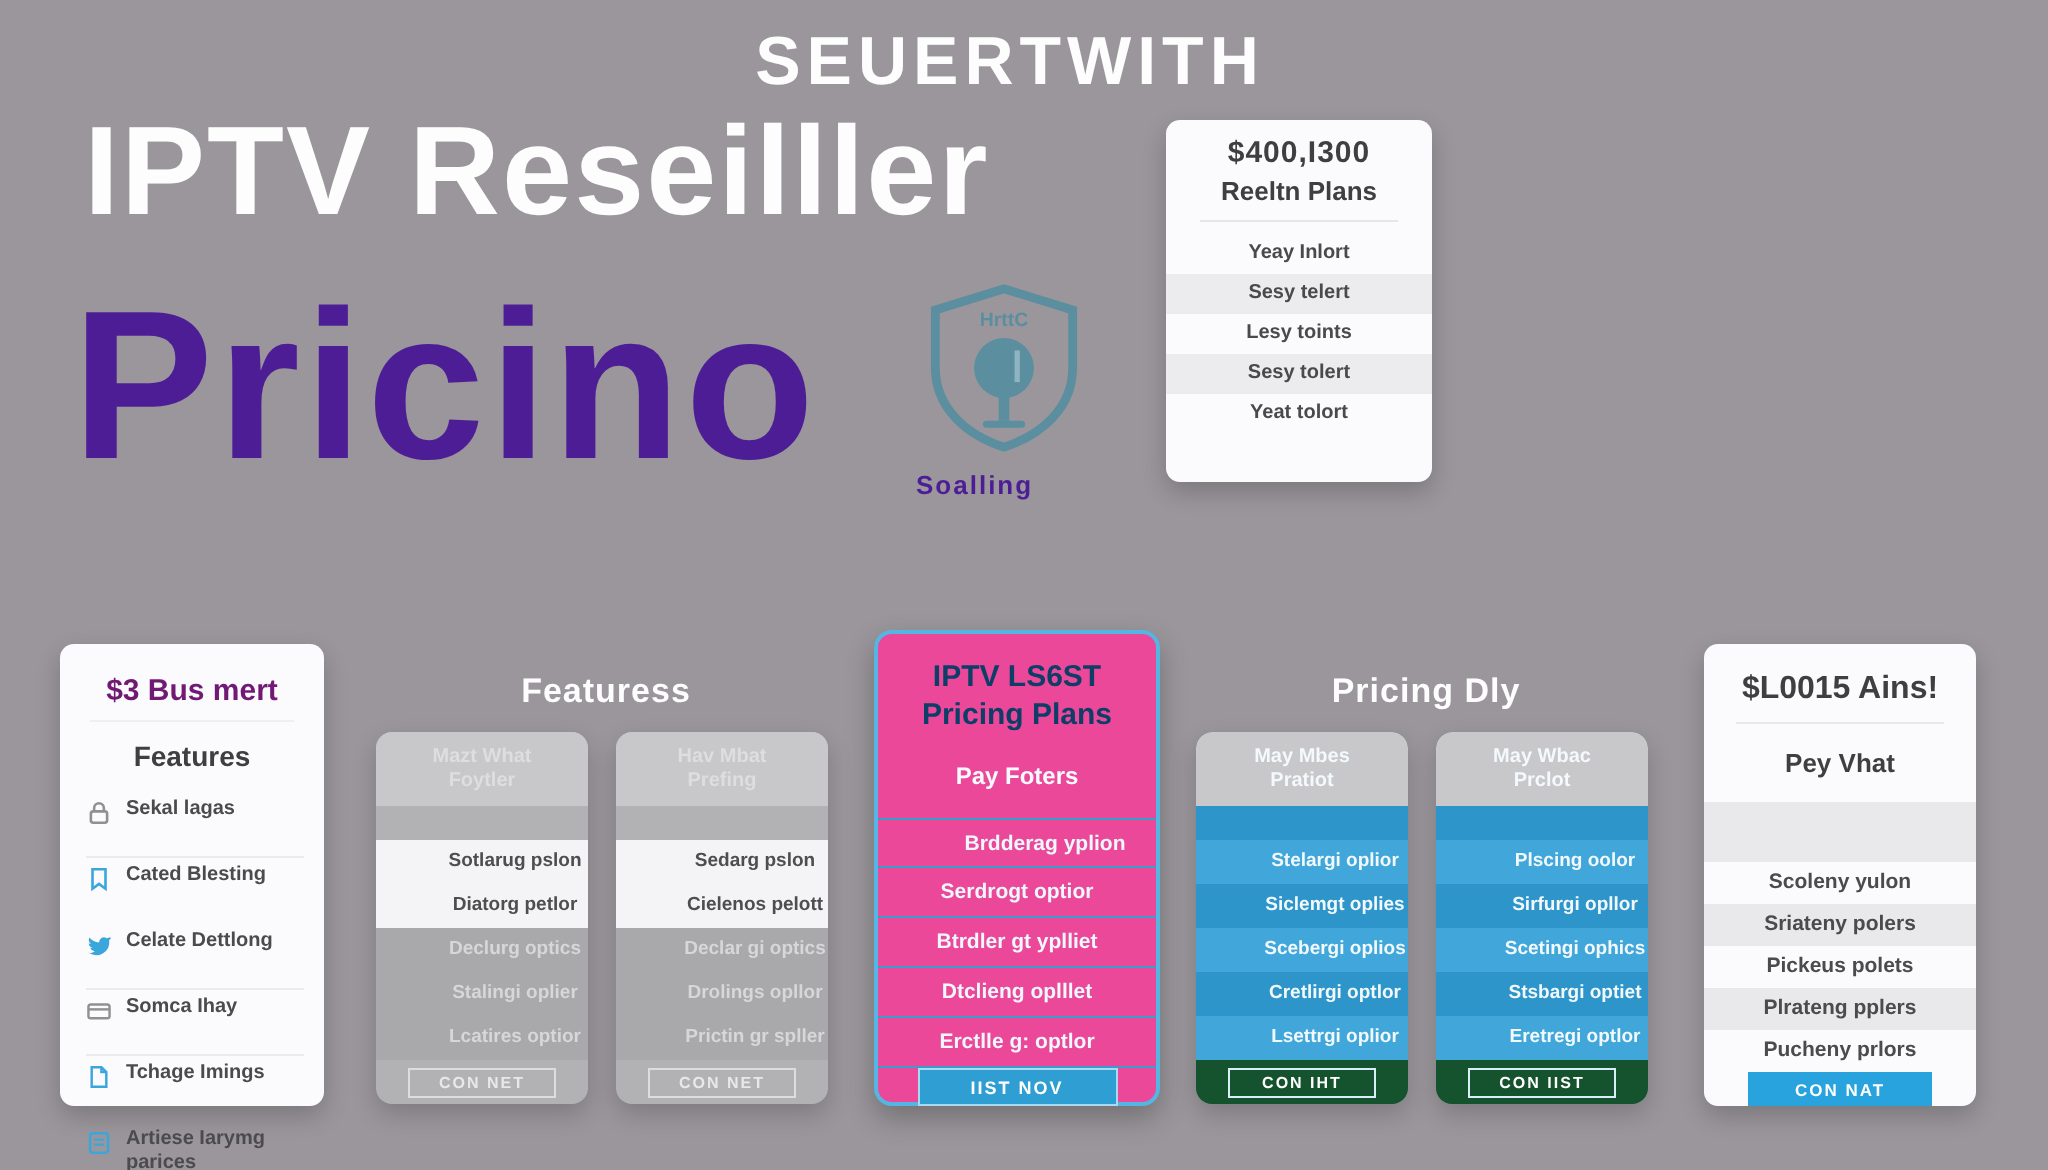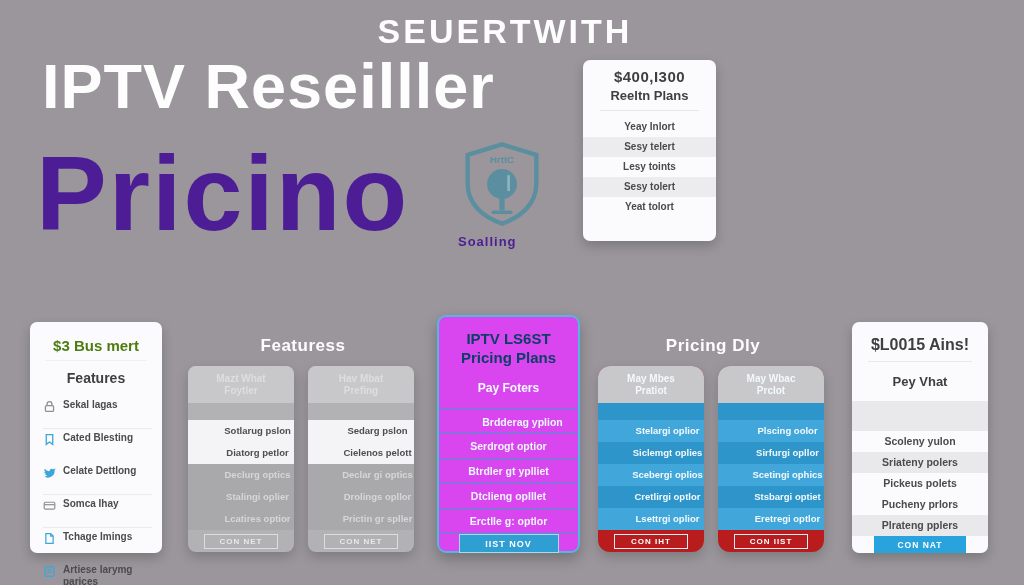--- a/index.html
+++ b/index.html
@@ -24,21 +24,21 @@
   .summary { left:583px; top:60px; width:133px; height:181px; padding-top:8px; text-align:center; }
   .summary-price { font-size:15px; font-weight:800; color:#3f3e41; letter-spacing:.5px; }
   .summary-sub { font-size:13px; font-weight:800; color:#3f3e41; margin-top:3px; }
   .summary-div { width:74%; height:1px; background:#e6e5e7; margin:7px auto 6px; }
   .summary-rows { margin-top:6px; }
   .summary-row { height:20px; line-height:20px; font-size:10px; font-weight:700; color:#4a494c; }
   .summary-row.stripe { background:#ececee; }
 
   
   .leftcard { left:30px; top:322px; width:132px; height:231px; }
-  .leftcard-title { text-align:center; padding-top:15px; font-size:15px; font-weight:800; color:#4d7c0f; }
+  .leftcard-title { text-align:center; padding-top:15px; font-size:15px; font-weight:800; color:#701a75; }
   .leftcard-div { width:78%; height:1px; background:#efeef0; margin:6px auto 0; }
   .leftcard-sub { text-align:center; margin-top:9px; font-size:14px; font-weight:800; color:#3f3e41; }
   .featlist { margin-top:10px; padding:0 10px 0 13px; }
   .featitem { display:flex; align-items:flex-start; gap:7px; padding:3px 0 15px; border-bottom:1px solid transparent; }
   .featitem.sep { border-bottom:1px solid #eceaed; }
   .featitem .ficon { width:13px; height:13px; flex:0 0 13px; margin-top:1px; }
   .featitem .flabel { font-size:10px; font-weight:700; color:#4b4a4d; line-height:12px; }
   .featitem.noicon { padding-left:20px; }
 
   
@@ -54,33 +54,33 @@
   .plan-btnwrap { flex:1; display:flex; align-items:center; justify-content:center; }
   .plan-btn { width:74px; height:15px; line-height:13px; text-align:center; font-size:8px; font-weight:800; letter-spacing:1px; border:1px solid; background:transparent; cursor:pointer; }
 
   .plan.gray { background:#b2b1b4; }
   .plan.gray .plan-head { background:#c8c7c9; color:#dedddf; }
   .plan.gray .plan-band { background:#b2b1b4; }
   .plan.gray .plan-row.lite { background:#f4f3f5; color:#4e4d50; }
   .plan.gray .plan-row.dark { background:#a9a8ab; color:#d7d6d8; }
   .plan.gray .plan-btn { border-color:#dddcde; color:#e8e7e9; }
 
-  .plan.blue { background:#b91c1c;border-radius:12px; }
+  .plan.blue { background:#14532d; }
   .plan.blue .plan-head { background:#c8c7c9; color:#f3f9fc; }
   .plan.blue .plan-band { background:#2d95c9; }
   .plan.blue .plan-row { color:#f2f9fd; }
   .plan.blue .plan-row.lite { background:#41a7da; }
   .plan.blue .plan-row.dark { background:#2d95c9; }
   .plan.blue .plan-btn { border-color:#d9eef8; color:#ffffff; }
 
   .plan1 { left:188px; } .plan2 { left:308px; }
   .plan3 { left:598px; } .plan4 { left:718px; }
 
   
-  .highlight { left:437px; top:315px; width:143px; height:238px; background:#d946ef; border:2px solid #55b5e3; border-radius:9px; box-shadow:0 6px 14px rgba(0,0,0,.25); text-align:center; display:flex; flex-direction:column; }
+  .highlight { left:437px; top:315px; width:143px; height:238px; background:#ec4899; border:2px solid #55b5e3; border-radius:9px; box-shadow:0 6px 14px rgba(0,0,0,.25); text-align:center; display:flex; flex-direction:column; }
   .hl-title { margin-top:12px; font-size:15px; font-weight:800; color:#0c3e68; line-height:19px; }
   .hl-sub { margin-top:14px; font-size:12px; font-weight:800; color:#f4fafd; }
   .hl-div { width:18px; height:2px; background:#66bae2; margin:8px auto 2px; }
   .hl-rows { margin-top:4px; }
   .hl-row { height:25px; line-height:25px; font-size:10.5px; font-weight:700; color:#eef7fc; border-bottom:1px solid #3e9bce; }
   .hl-row:first-child { border-top:1px solid #3e9bce;padding-left:28px; }
   .hl-btnwrap { flex:1; display:flex; align-items:center; justify-content:center; }
   .hl-btn { width:100px; height:19px; background:#2f9ed3; border:1px solid #a8daf1; color:#fff; font-size:9px; font-weight:800; letter-spacing:1px; cursor:pointer; }
 
   
@@ -268,18 +268,18 @@
 </div>
 
 <div class="abs card rightcard">
   <div class="rc-title">$L0015 Ains!</div>
   <div class="rc-div"></div>
   <div class="rc-sub">Pey Vhat</div>
   <div class="rc-band"></div>
   <div class="rc-row">Scoleny yulon</div>
   <div class="rc-row stripe">Sriateny polers</div>
   <div class="rc-row">Pickeus polets</div>
+  <div class="rc-row stripe">Plrateng pplers</div>
   <div class="rc-row">Pucheny prlors</div>
-  <div class="rc-row stripe">Plrateng pplers</div>
   <div class="rc-btnwrap">
       <button class="rc-btn">CON NAT</button>
     </div>
 </div>
 
 </body></html>

